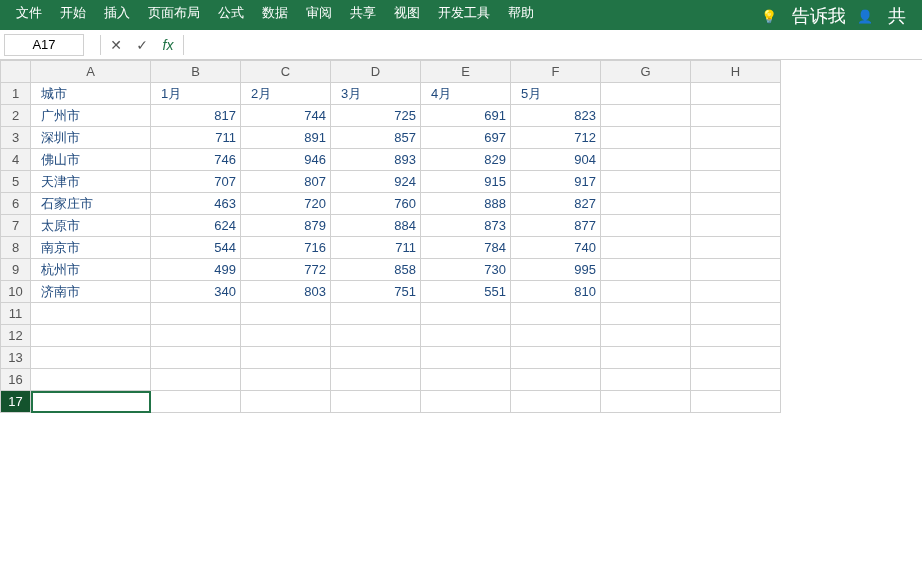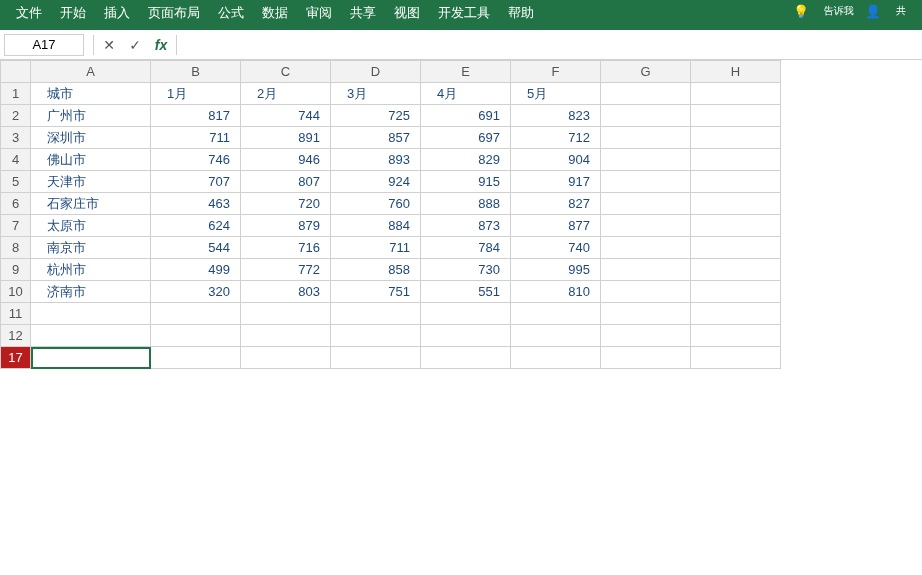--- a/index.html
+++ b/index.html
@@ -24,41 +24,41 @@
     }
     .menu-right {
       margin-left: auto;
       display: flex;
       align-items: center;
       gap: 4px;
     }
     .menu-right-item {
       padding: 4px 8px;
       cursor: pointer;
-      font-size: 10px;
+      font-size: 18px;
       white-space: nowrap;
     }
 
     
     .formula-bar {
       display: flex;
       align-items: center;
       height: 30px;
       border-bottom: 1px solid #d0d0d0;
       background: #fff;
       padding: 0 4px;
     }
     .cell-ref {
       width: 80px;
       border: 1px solid #d0d0d0;
       height: 22px;
       padding: 8px 6px;
       font-size: 13px;
       text-align: center;
-      margin-right: 5px;
+      margin-right: 12px;
     }
     .formula-divider {
       width: 1px;
       height: 20px;
       background: #d0d0d0;
       margin: 0 4px;
     }
     .formula-icons {
       display: flex;
       align-items: center;
@@ -126,27 +126,27 @@
     .col-b { width: 90px; }
     .col-c { width: 90px; }
     .col-d { width: 90px; }
     .col-e { width: 90px; }
     .col-f { width: 90px; }
     .col-g { width: 90px; }
     .col-h { width: 90px; }
 
     
     .cell-text {
-      padding: 0 16px;
+      padding: 0 10px;
       color: #1f497d;
       font-size: 13px;
     }
     .cell-num {
       text-align: right;
-      padding: 0 10px;
+      padding: 0 4px;
       color: #1f497d;
       font-size: 13px;
     }
     .cell-empty {
       background: #fff;
     }
 
     
     .selected-cell {
       outline: 2px solid #217346;
@@ -154,21 +154,21 @@
     }
     
     .corner-cell {
       background: #f2f2f2;
       border: 1px solid #d0d0d0;
       width: 30px;
       cursor: default;
     }
     
     .row-num-selected {
-      background: #b91c1c;
+      background: #14532d;
       color: #fff;
     }
   </style>
 </head>
 <body>
 
 <div class="menu-bar">
   <span class="menu-item">文件</span>
   <span class="menu-item">开始</span>
   <span class="menu-item">插入</span>
@@ -187,21 +187,21 @@
     <span class="menu-right-item">共</span>
   </div>
 </div>
 
 <div class="formula-bar">
   <input class="cell-ref" type="text" value="A17" style="">
   <div class="formula-divider"></div>
   <div class="formula-icons">
     <div class="formula-icon">✕</div>
     <div class="formula-icon">✓</div>
-    <div class="formula-icon" style="font-style:italic; font-weight:bold; color:#217346;">fx</div>
+    <div class="formula-icon" style="font-style:italic; font-weight:normal; color:#217346;">fx</div>
   </div>
   <div class="formula-divider"></div>
   <input class="formula-input" type="text" value="" style="">
 </div>
 
 <div class="grid-container">
   <table id="main-table">
     <thead>
       <tr>
         <th class="corner-cell col-header"></th>
@@ -311,21 +311,21 @@
           <td class="cell-num">772</td>
           <td class="cell-num">858</td>
           <td class="cell-num">730</td>
           <td class="cell-num">995</td>
           <td class="cell-empty"></td>
           <td class="cell-empty"></td>
         </tr>
         <tr>
           <td class="row-num">10</td>
           <td class="cell-text">济南市</td>
-          <td class="cell-num">320</td>
+          <td class="cell-num">340</td>
           <td class="cell-num">803</td>
           <td class="cell-num">751</td>
           <td class="cell-num">551</td>
           <td class="cell-num">810</td>
           <td class="cell-empty"></td>
           <td class="cell-empty"></td>
         </tr>
         <tr>
           <td class="row-num">11</td>
           <td class="cell-text"></td>
@@ -342,20 +342,42 @@
           <td class="cell-text"></td>
           <td class="cell-empty"></td>
           <td class="cell-empty"></td>
           <td class="cell-empty"></td>
           <td class="cell-empty"></td>
           <td class="cell-empty"></td>
           <td class="cell-empty"></td>
           <td class="cell-empty"></td>
         </tr>
         <tr>
+          <td class="row-num">13</td>
+          <td class="cell-text"></td>
+          <td class="cell-empty"></td>
+          <td class="cell-empty"></td>
+          <td class="cell-empty"></td>
+          <td class="cell-empty"></td>
+          <td class="cell-empty"></td>
+          <td class="cell-empty"></td>
+          <td class="cell-empty"></td>
+        </tr>
+        <tr>
+          <td class="row-num">16</td>
+          <td class="cell-text"></td>
+          <td class="cell-empty"></td>
+          <td class="cell-empty"></td>
+          <td class="cell-empty"></td>
+          <td class="cell-empty"></td>
+          <td class="cell-empty"></td>
+          <td class="cell-empty"></td>
+          <td class="cell-empty"></td>
+        </tr>
+        <tr>
           <td class="row-num row-num-selected">17</td>
           <td class="cell-text selected-cell"></td>
           <td class="cell-empty"></td>
           <td class="cell-empty"></td>
           <td class="cell-empty"></td>
           <td class="cell-empty"></td>
           <td class="cell-empty"></td>
           <td class="cell-empty"></td>
           <td class="cell-empty"></td>
         </tr>

